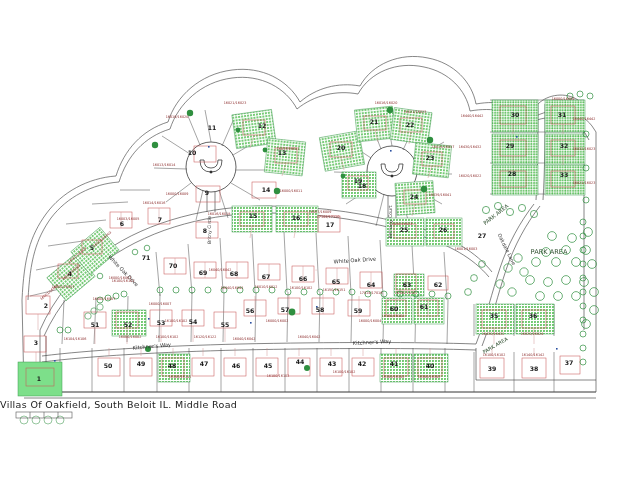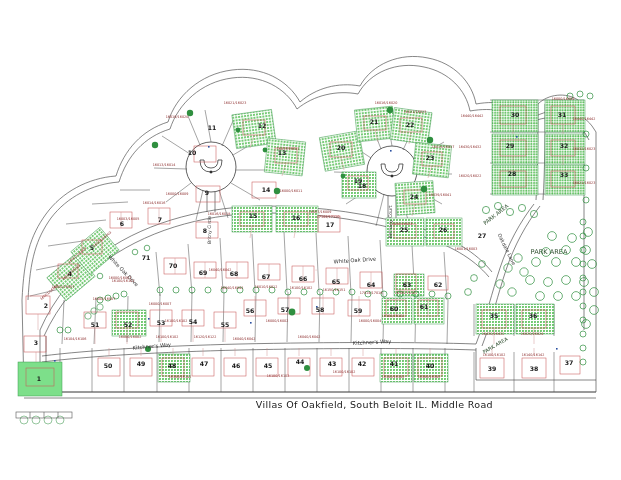--- a/index.html
+++ b/index.html
@@ -1,21 +1,21 @@
 <!DOCTYPE html>
 <html><head>
 <meta charset="utf-8">
 <title>Villas Of Oakfield Plat Map</title>
 <style>
   html,body{margin:0;padding:0;background:#ffffff;}
   body{width:621px;height:480px;overflow:hidden;font-family:"Liberation Sans",sans-serif;}
   #stage{position:relative;width:621px;height:480px;background:#ffffff;}
   svg#plat{position:absolute;left:0;top:0;width:621px;height:480px;display:block;}
   .title-label{
-    position:absolute;left:0;top:399px;width:493px;text-align:right;
+    position:absolute;left:0;top:399px;width:493px;text-align:left;
     font-family:"DejaVu Sans",sans-serif;font-size:9.5px;color:#1a1a1a;
     letter-spacing:.35px;white-space:nowrap;
   }
 </style>
 </head>
 <body>
 
 <div id="stage">
 
   <svg id="plat" viewBox="0 0 621 480">

